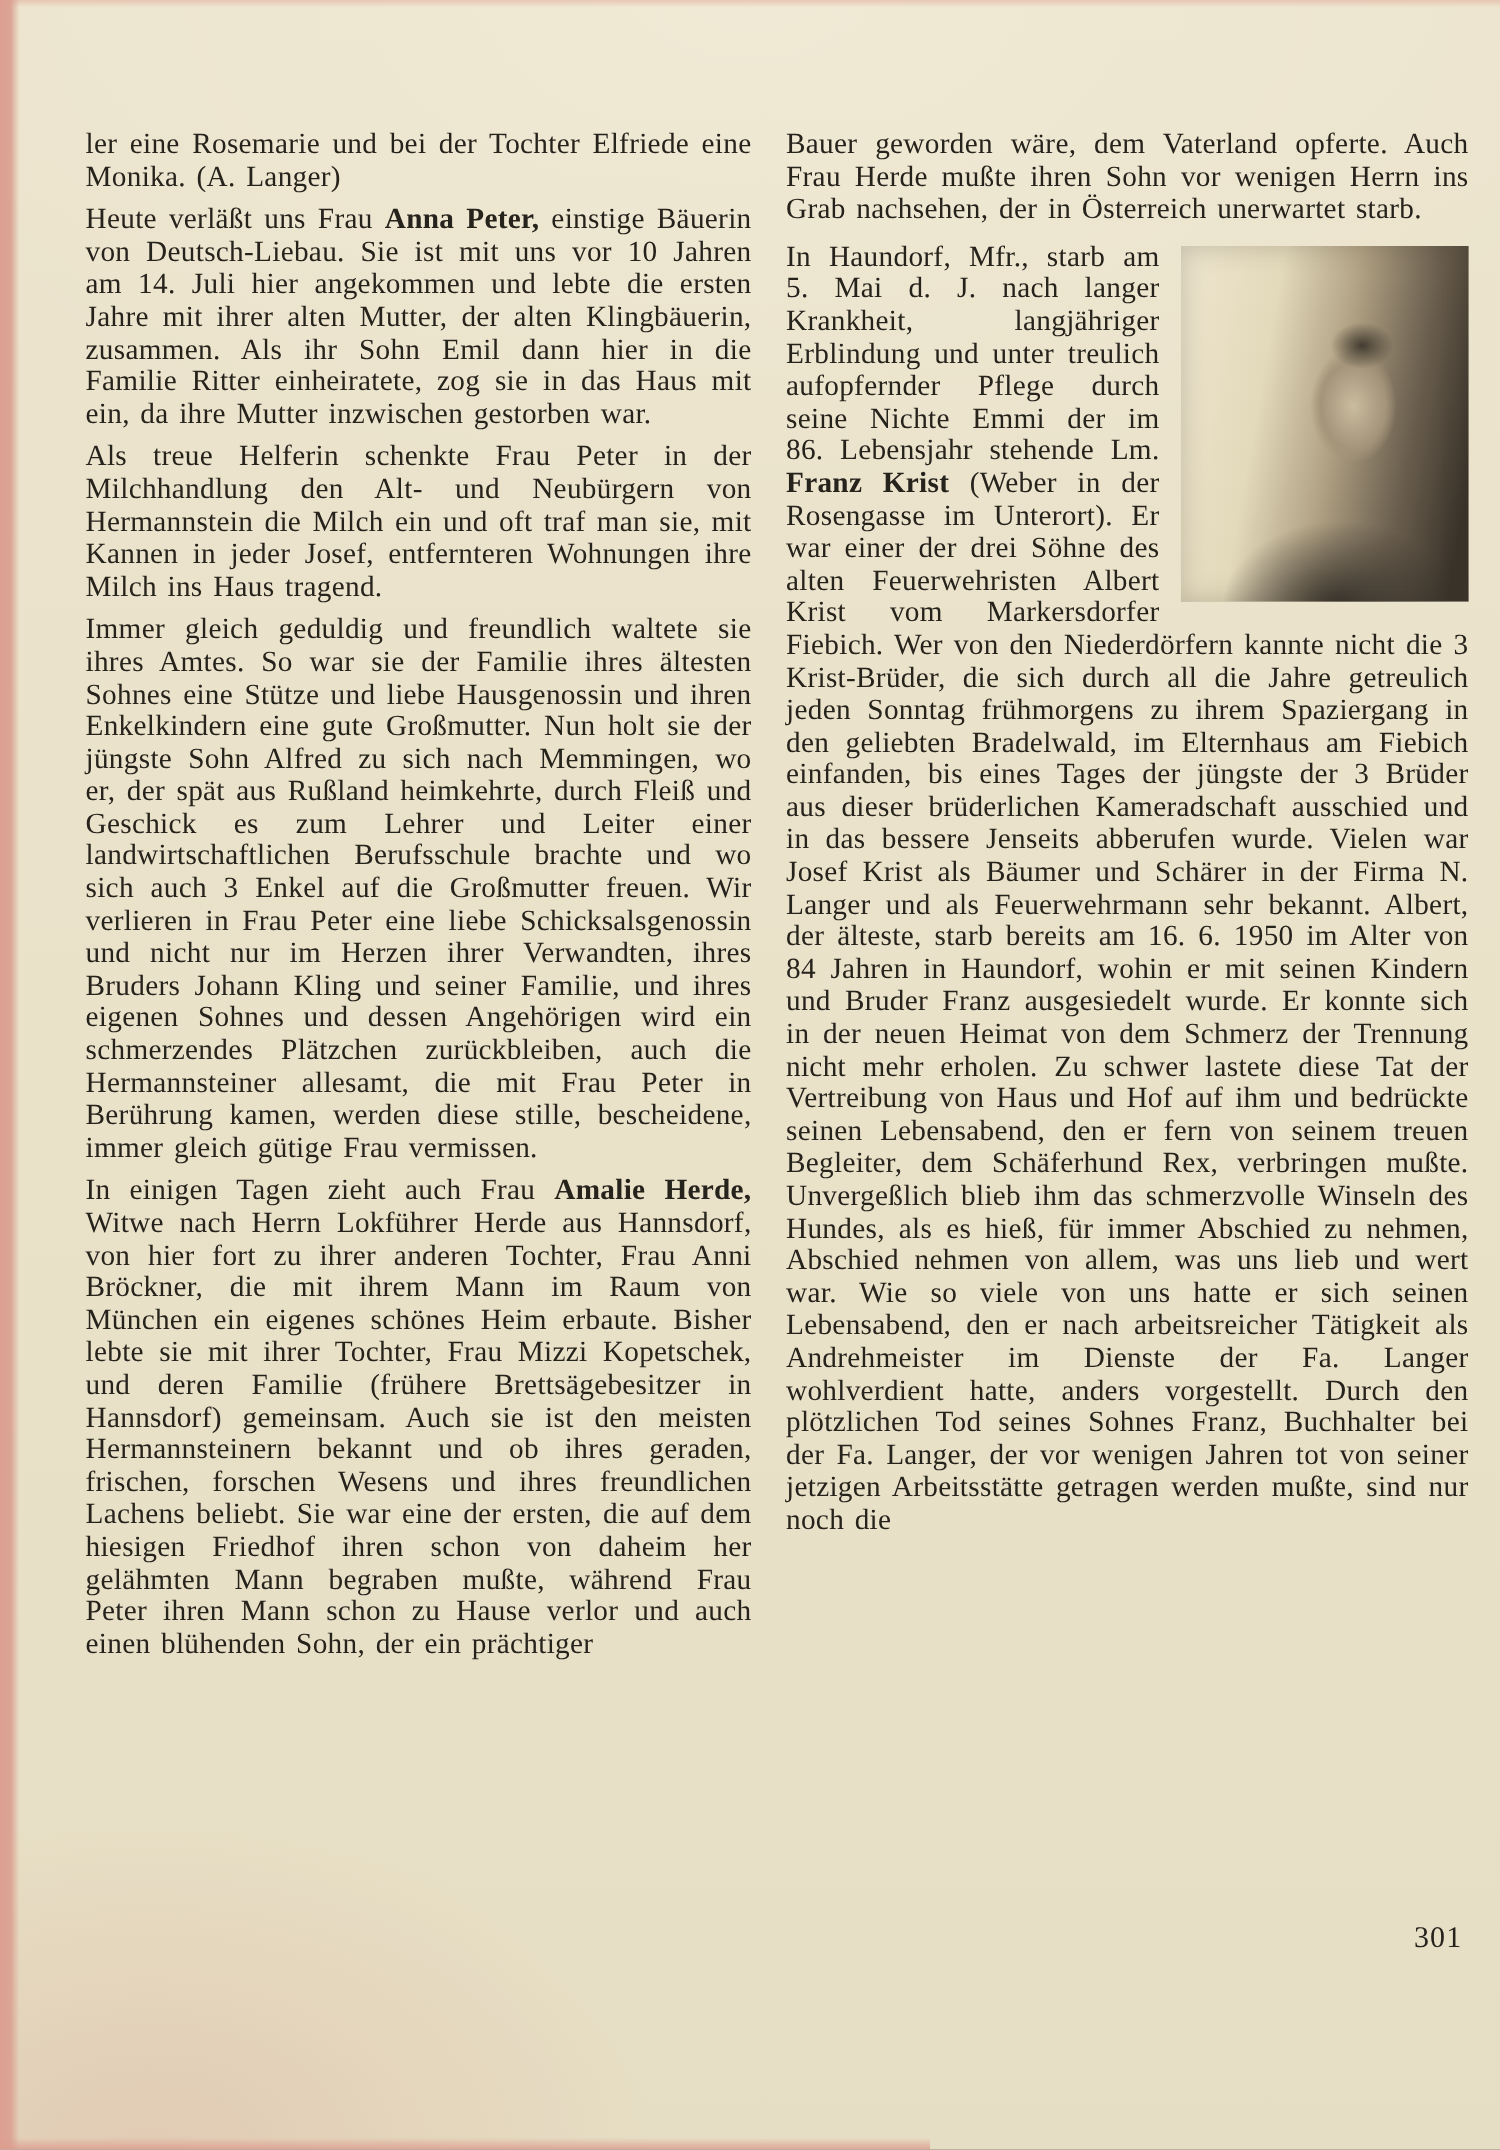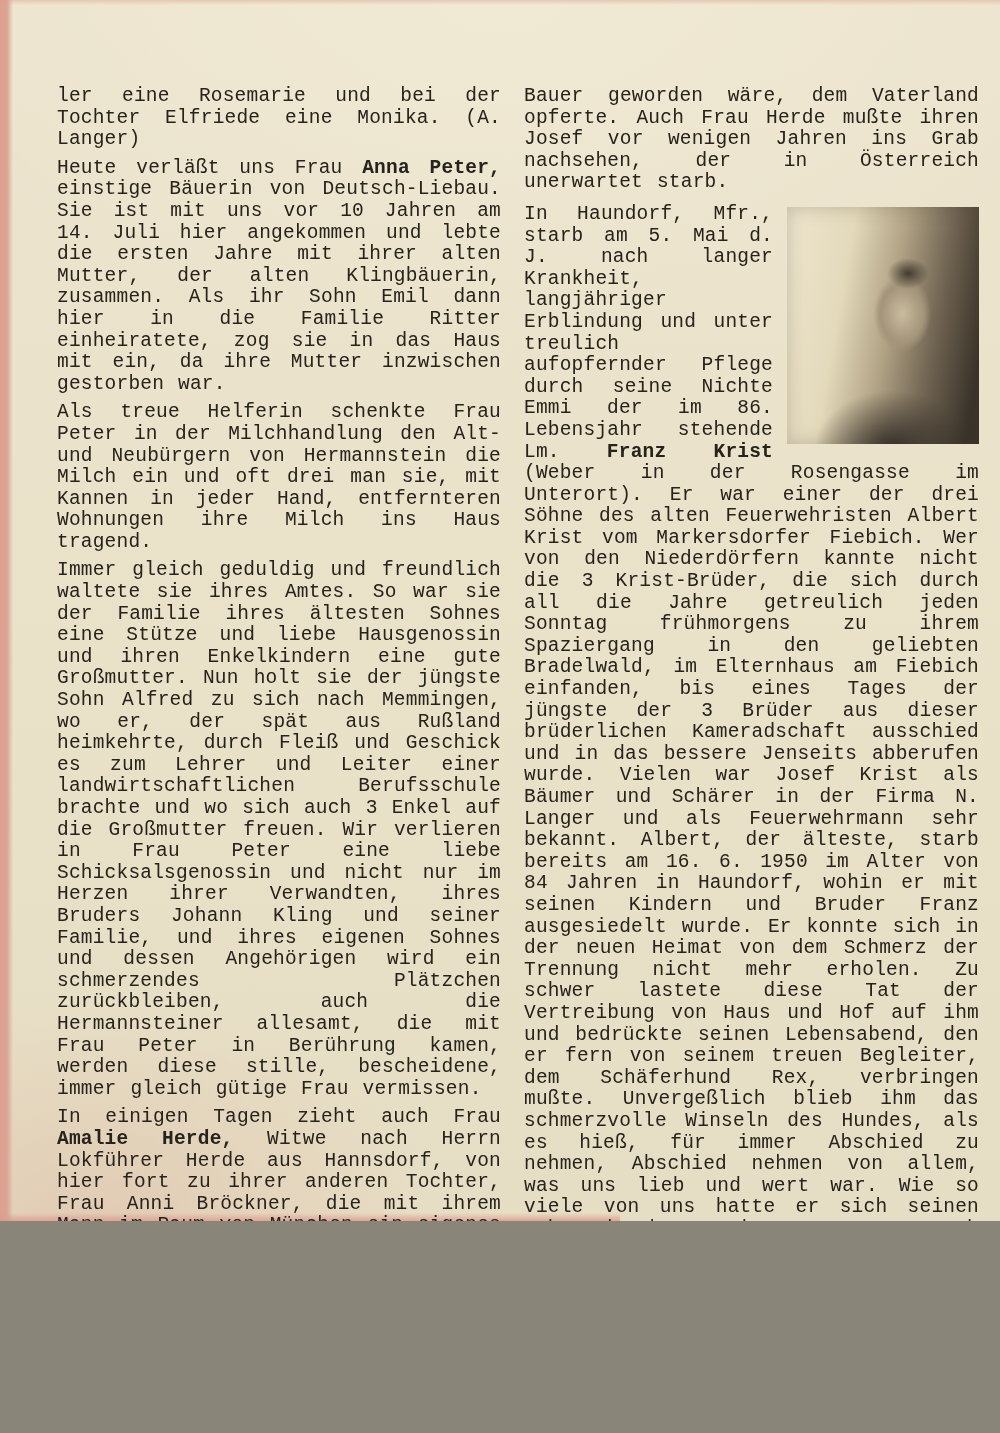--- a/index.html
+++ b/index.html
@@ -2,23 +2,23 @@
 <html lang="de"><head>
 <meta charset="utf-8">
 <style>
   * { box-sizing: border-box; }
   html, body { margin: 0; padding: 0; }
   body { width: 1000px; background: #8a8579; }
 
   .page {
     position: relative;
     width: 1000px;
-    height: 1221px;
+    height: 1433px;
     overflow: hidden;
-    font-family: Liberation Mono, monospace;
+    font-family: Liberation Serif, serif;
     color: #26221c;
     background:
       radial-gradient(ellipse 520px 340px at 10% 100%, rgba(214,153,139,0.28), rgba(214,153,139,0) 65%),
       radial-gradient(ellipse 900px 500px at 50% 0%, rgba(255,252,240,0.22), rgba(255,255,255,0) 70%),
       linear-gradient(180deg, #ece4cd 0%, #e9e1c8 55%, #e6dec4 100%);
   }
 
   .edge-left {
     position: absolute; top: 0; left: 0; width: 13px; height: 100%;
     background: linear-gradient(90deg, #de9f90 0%, #dba595 55%, rgba(219,165,149,0) 100%);
@@ -77,26 +77,26 @@
 <body>
 
 <div class="page">
   <div class="edge-left"></div>
   <div class="edge-top"></div>
   <div class="edge-bottom"></div>
 
   <div class="col col-left">
     <p class="para" lang="de"><span class="">ler eine Rosemarie und bei der Tochter Elfriede eine Monika. (A. Langer)</span></p>
     <p class="para" lang="de"><span class="">Heute verläßt uns Frau </span><span class="bold">Anna Peter,</span><span class=""> einstige Bäuerin von Deutsch-Liebau. Sie ist mit uns vor 10 Jahren am 14. Juli hier angekommen und lebte die ersten Jahre mit ihrer alten Mutter, der alten Klingbäuerin, zusammen. Als ihr Sohn Emil dann hier in die Familie Ritter einheiratete, zog sie in das Haus mit ein, da ihre Mutter inzwischen gestorben war.</span></p>
-    <p class="para" lang="de"><span class="">Als treue Helferin schenkte Frau Peter in der Milchhandlung den Alt- und Neubürgern von Hermannstein die Milch ein und oft drei man sie, mit Kannen in jeder Hand, entfernteren Wohnungen ihre Milch ins Haus tragend.</span></p>
+    <p class="para" lang="de"><span class="">Als treue Helferin schenkte Frau Peter in der Milchhandlung den Alt- und Neubürgern von Hermannstein die Milch ein und oft traf man sie, mit Kannen in jeder Josef, entfernteren Wohnungen ihre Milch ins Haus tragend.</span></p>
     <p class="para" lang="de"><span class="">Immer gleich geduldig und freundlich waltete sie ihres Amtes. So war sie der Familie ihres ältesten Sohnes eine Stütze und liebe Hausgenossin und ihren Enkelkindern eine gute Großmutter. Nun holt sie der jüngste Sohn Alfred zu sich nach Memmingen, wo er, der spät aus Rußland heimkehrte, durch Fleiß und Geschick es zum Lehrer und Leiter einer landwirtschaftlichen Berufsschule brachte und wo sich auch 3 Enkel auf die Großmutter freuen. Wir verlieren in Frau Peter eine liebe Schicksalsgenossin und nicht nur im Herzen ihrer Verwandten, ihres Bruders Johann Kling und seiner Familie, und ihres eigenen Sohnes und dessen Angehörigen wird ein schmerzendes Plätzchen zurückbleiben, auch die Hermannsteiner allesamt, die mit Frau Peter in Berührung kamen, werden diese stille, bescheidene, immer gleich gütige Frau vermissen.</span></p>
     <p class="para" lang="de"><span class="">In einigen Tagen zieht auch Frau </span><span class="bold">Amalie Herde,</span><span class=""> Witwe nach Herrn Lokführer Herde aus Hannsdorf, von hier fort zu ihrer anderen Tochter, Frau Anni Bröckner, die mit ihrem Mann im Raum von München ein eigenes schönes Heim erbaute. Bisher lebte sie mit ihrer Tochter, Frau Mizzi Kopetschek, und deren Familie (frühere Brettsägebesitzer in Hannsdorf) gemeinsam. Auch sie ist den meisten Hermannsteinern bekannt und ob ihres geraden, frischen, forschen Wesens und ihres freundlichen Lachens beliebt. Sie war eine der ersten, die auf dem hiesigen Friedhof ihren schon von daheim her gelähmten Mann begraben mußte, während Frau Peter ihren Mann schon zu Hause verlor und auch einen blühenden Sohn, der ein prächtiger</span></p>
   </div>
 
   <div class="col col-right">
-    <p class="para" lang="de"><span class="">Bauer geworden wäre, dem Vaterland opferte. Auch Frau Herde mußte ihren Josef vor wenigen Jahren ins Grab nachsehen, der in Österreich unerwartet starb.</span></p>
+    <p class="para" lang="de"><span class="">Bauer geworden wäre, dem Vaterland opferte. Auch Frau Herde mußte ihren Sohn vor wenigen Herrn ins Grab nachsehen, der in Österreich unerwartet starb.</span></p>
     <p class="para new-section" lang="de">
       <span class="photo" title="portrait-photo-elderly-man"></span>
     <span class="">In Haundorf, Mfr., starb am 5. Mai d. J. nach langer Krankheit, langjähriger Erblindung und unter treulich aufopfernder Pflege durch seine Nichte Emmi der im 86. Lebensjahr stehende Lm. </span><span class="bold">Franz Krist</span><span class=""> (Weber in der Rosengasse im Unterort). Er war einer der drei Söhne des alten Feuerwehristen Albert Krist vom Markersdorfer Fiebich. Wer von den Niederdörfern kannte nicht die 3 Krist-Brüder, die sich durch all die Jahre getreulich jeden Sonntag frühmorgens zu ihrem Spaziergang in den geliebten Bradelwald, im Elternhaus am Fiebich einfanden, bis eines Tages der jüngste der 3 Brüder aus dieser brüderlichen Kameradschaft ausschied und in das bessere Jenseits abberufen wurde. Vielen war Josef Krist als Bäumer und Schärer in der Firma N. Langer und als Feuerwehrmann sehr bekannt. Albert, der älteste, starb bereits am 16. 6. 1950 im Alter von 84 Jahren in Haundorf, wohin er mit seinen Kindern und Bruder Franz ausgesiedelt wurde. Er konnte sich in der neuen Heimat von dem Schmerz der Trennung nicht mehr erholen. Zu schwer lastete diese Tat der Vertreibung von Haus und Hof auf ihm und bedrückte seinen Lebensabend, den er fern von seinem treuen Begleiter, dem Schäferhund Rex, verbringen mußte. Unvergeßlich blieb ihm das schmerzvolle Winseln des Hundes, als es hieß, für immer Abschied zu nehmen, Abschied nehmen von allem, was uns lieb und wert war. Wie so viele von uns hatte er sich seinen Lebensabend, den er nach arbeitsreicher Tätigkeit als Andrehmeister im Dienste der Fa. Langer wohlverdient hatte, anders vorgestellt. Durch den plötzlichen Tod seines Sohnes Franz, Buchhalter bei der Fa. Langer, der vor wenigen Jahren tot von seiner jetzigen Arbeitsstätte getragen werden mußte, sind nur noch die</span></p>
   </div>
 
   <div class="page-number">301</div>
 </div>
 
 </body></html>

